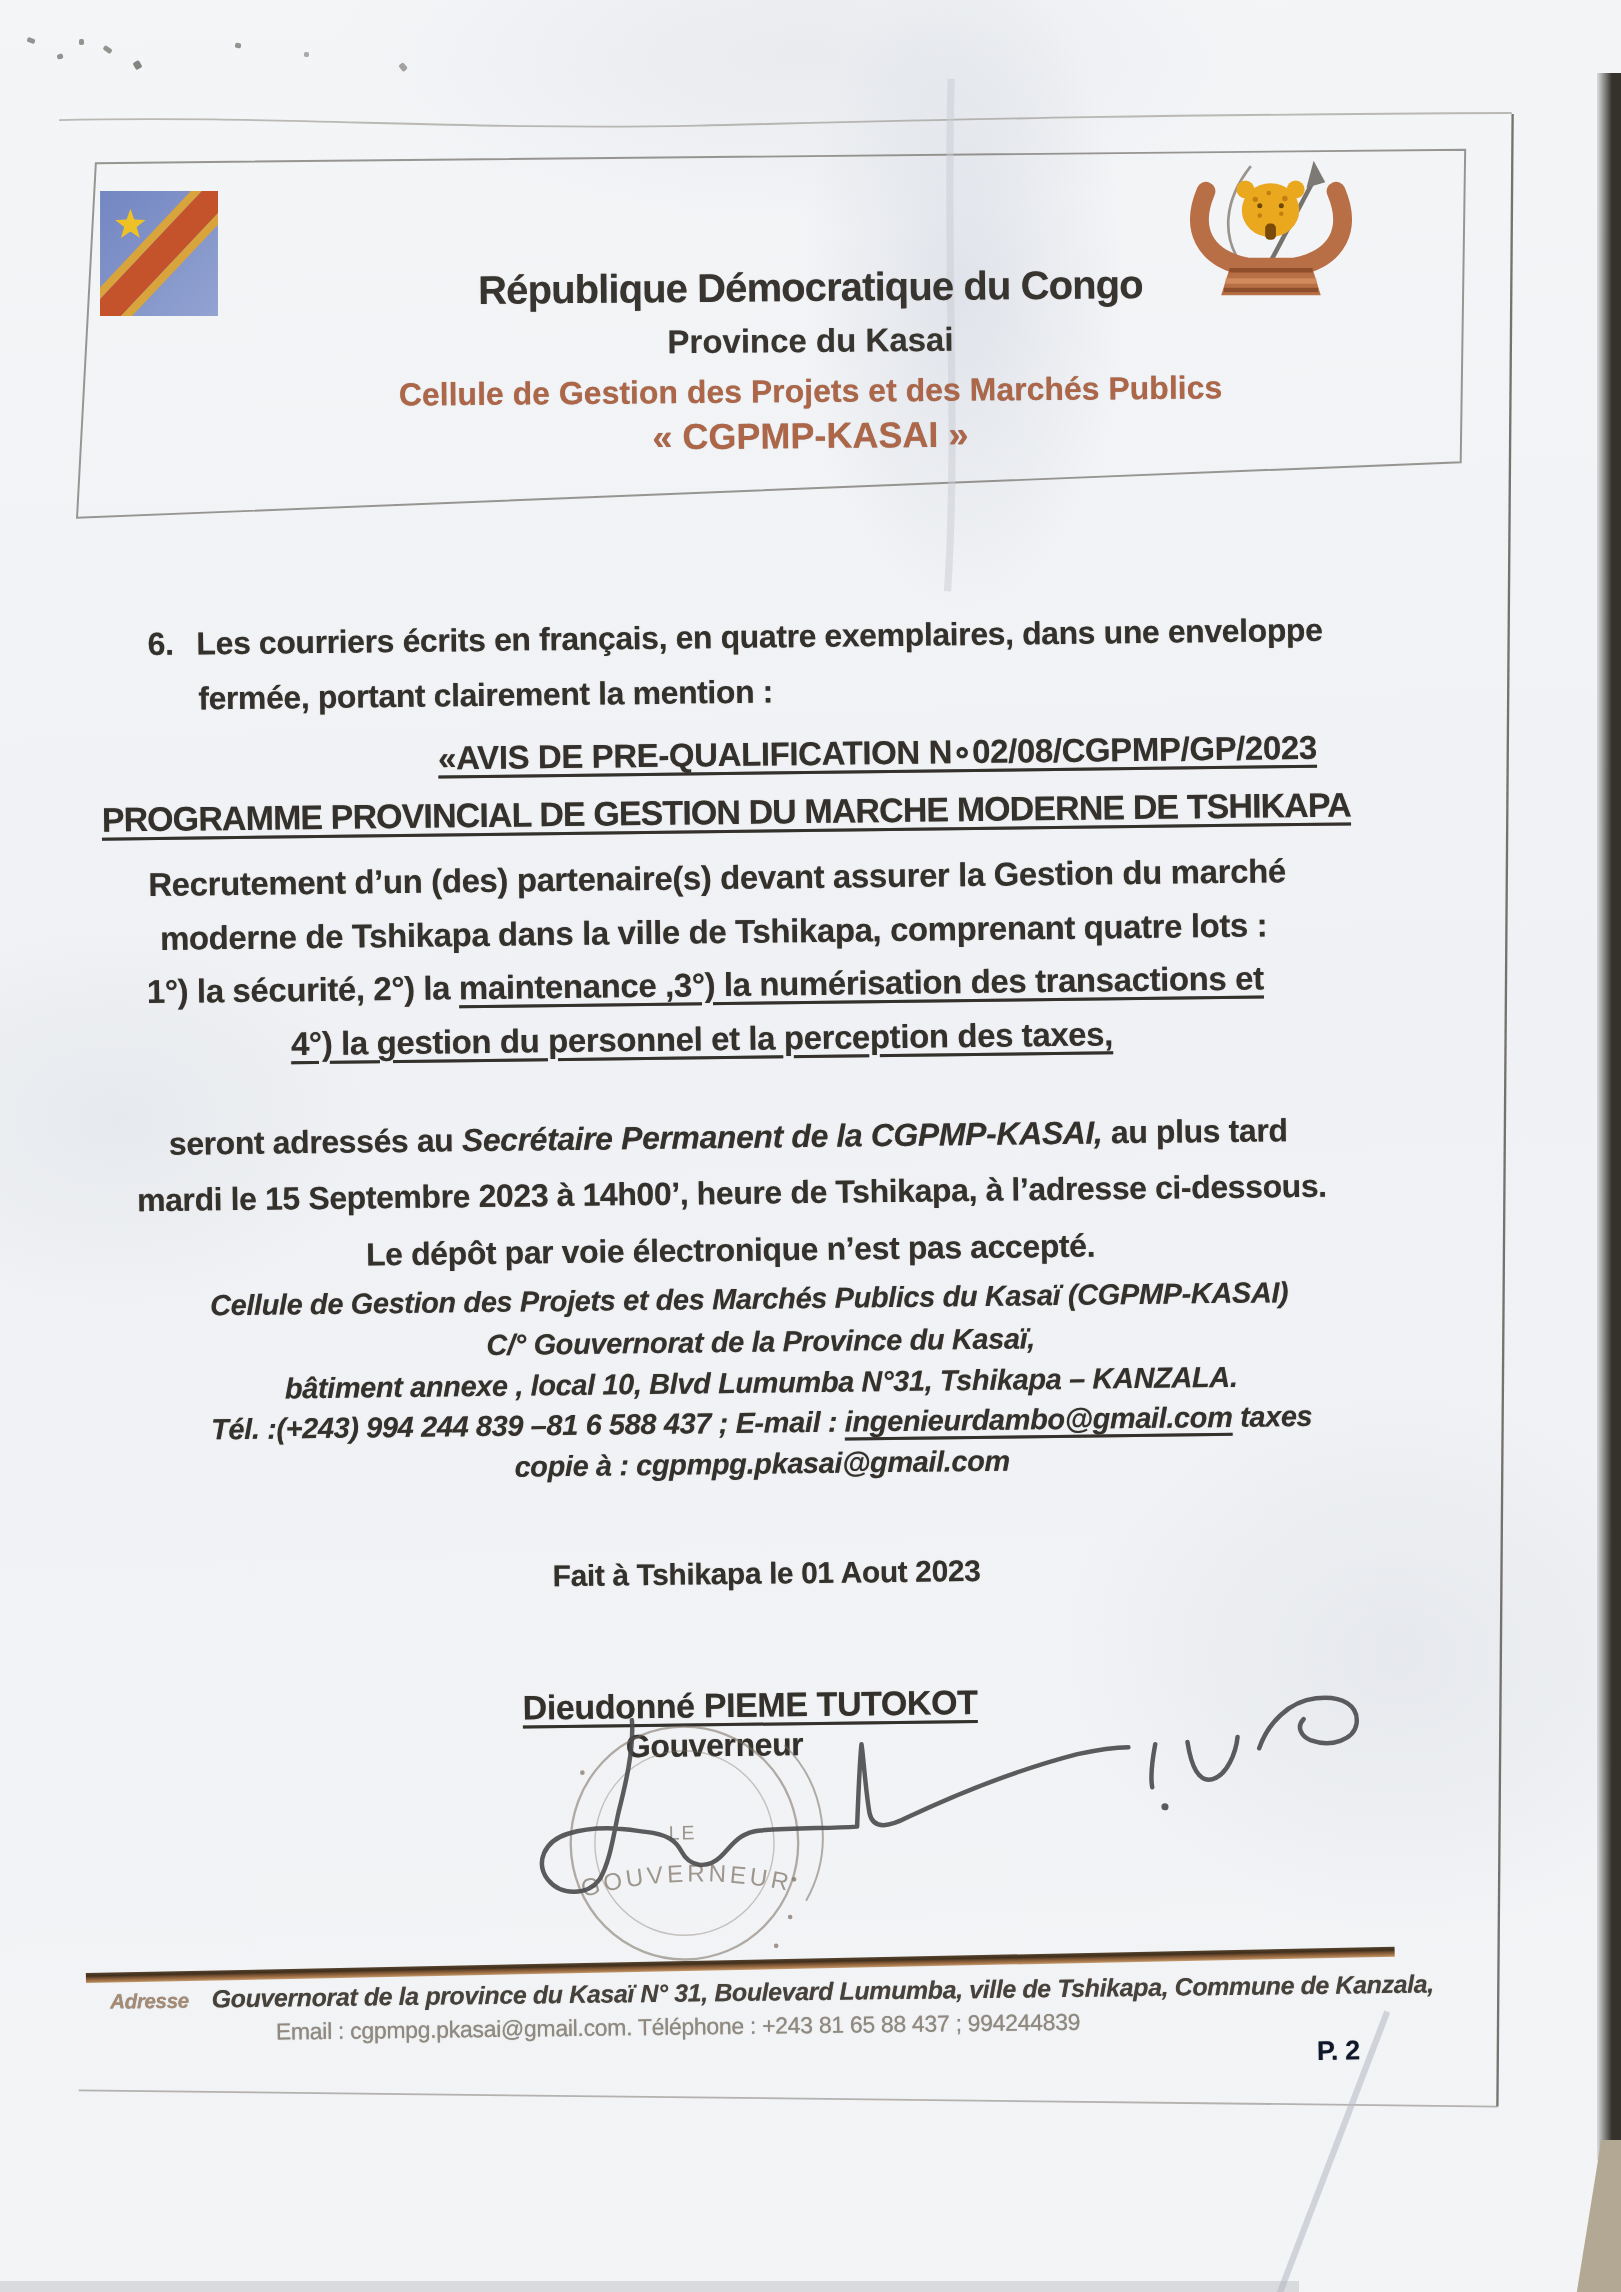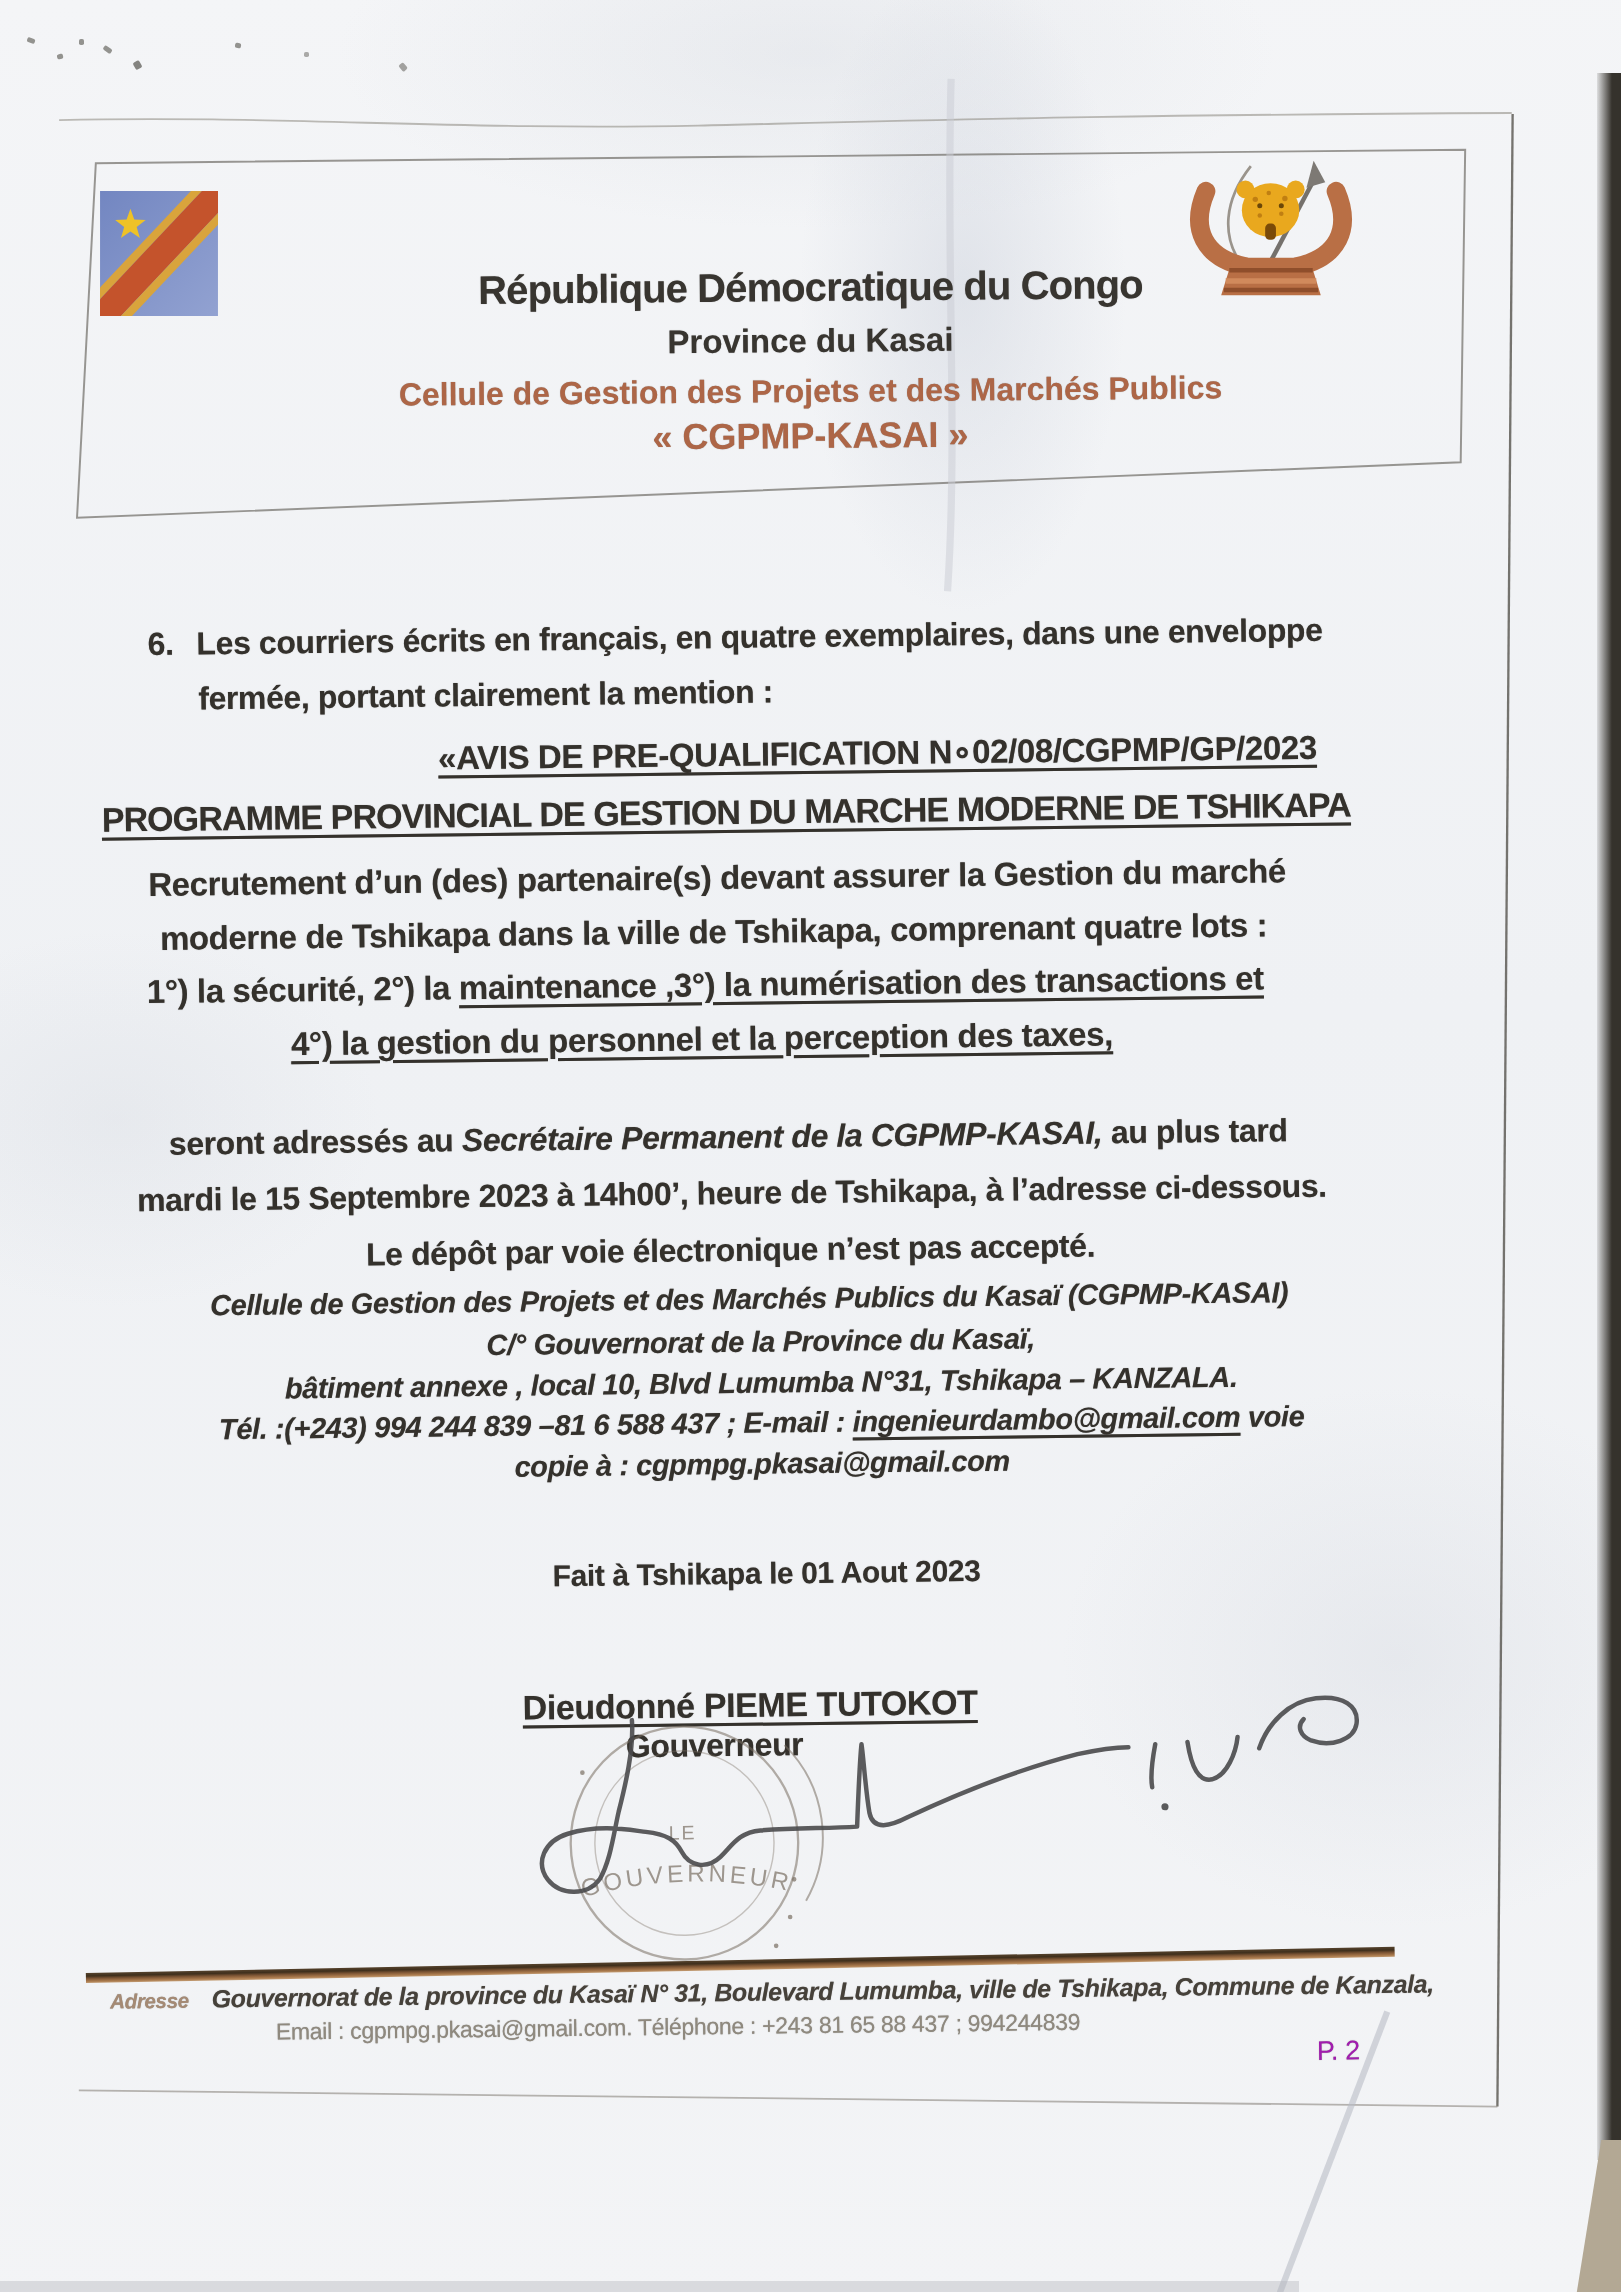--- a/index.html
+++ b/index.html
@@ -25,21 +25,21 @@
   .dl3{font-weight:700;}
   .addr{font-size:29px;font-weight:700;font-style:italic;}
   .date{font-size:30px;font-weight:600;}
   .signame{font-size:34px;font-weight:700;}
   .sigrole{font-size:32px;font-weight:600;}
   .hl{position:absolute;left:358px;width:905px;text-align:center;white-space:nowrap;
       text-shadow:0 0 0.9px rgba(52,49,44,.45);}
   .f1{font-size:25px;font-weight:700;font-style:italic;color:#46413a;}
   .f1 .lbl{font-size:20.6px;color:#a58a74;font-weight:600;font-style:italic;margin-right:23px;}
   .f2{font-size:23px;font-weight:500;color:#8f897e;letter-spacing:-0.3px;font-style:normal;}
-  .p2{font-size:27px;color:#a21caf;font-weight:400;}
+  .p2{font-size:27px;color:#0f172a;font-weight:700;}
   .speck{position:absolute;background:#5f5d58;opacity:.65;border-radius:1.8px;}
   .rule{position:absolute;left:76px;top:1959px;width:1309px;height:9.9px;transform:rotate(-0.45deg);
         background:linear-gradient(180deg,#55422c 0%,#3f2f1c 30%,#7b5434 55%,#a9794c 82%,#c29b72 100%);}
   .edgeband{position:absolute;left:1597px;top:73px;width:24px;height:2087px;
         background:linear-gradient(to right,rgba(60,58,54,.12),#35322c 62%);}
   .corner{position:absolute;left:1574px;top:2140px;width:47px;height:152px;background:#b3a894;
         clip-path:polygon(58% 0,100% 0,100% 100%,6% 100%);}
   .botstrip{position:absolute;left:0;top:2281px;width:1299px;height:11.6px;background:rgba(178,181,187,.4);}
 </style>
 </head>
@@ -137,21 +137,21 @@
     <div class="line c" style="top:1118px;transform:translateX(-82px);">
       <span style="font-weight:700;">seront</span><span> adressés au </span><span style="font-weight:700;font-style:italic;">Secrétaire Permanent de la CGPMP-KASAI,</span><span> au plus tard</span>
     </div>
     <div class="line c" style="top:1174px;transform:translateX(-79px);">mardi le 15 Septembre 2023 à 14h00’, heure de Tshikapa, à l’adresse ci-dessous.</div>
     <div class="line c dl3" style="top:1231px;transform:translateX(-81px);">Le dépôt par voie électronique n’est pas accepté.</div>
 
     <div class="line c addr" style="top:1282px;transform:translateX(-63px);">Cellule de Gestion des Projets et des Marchés Publics du Kasaï (CGPMP-KASAI)</div>
     <div class="line c addr" style="top:1325px;transform:translateX(-52px);">C/° Gouvernorat de la Province du Kasaï,</div>
     <div class="line c addr" style="top:1366px;transform:translateX(-52px);">bâtiment annexe , local 10, Blvd Lumumba N°31, Tshikapa – KANZALA.</div>
     <div class="line c addr" style="top:1406px;transform:translateX(-52px);">
-      <span>Tél. :(+243) 994 244 839 –81 6 588 437 ; E-mail : </span><span class="u">ingenieurdambo@gmail.com</span><span> voie</span>
+      <span>Tél. :(+243) 994 244 839 –81 6 588 437 ; E-mail : </span><span class="u">ingenieurdambo@gmail.com</span><span> taxes</span>
     </div>
     <div class="line c addr" style="top:1447px;transform:translateX(-52px);">copie à : cgpmpg.pkasai@gmail.com</div>
 
     <div class="line c date" style="top:1556px;transform:translateX(-49px);">Fait à Tshikapa le 01 Aout 2023</div>
     <div class="line c signame u" style="top:1685px;transform:translateX(-67px);">Dieudonné PIEME TUTOKOT</div>
     <div class="line c sigrole" style="top:1726px;transform:translateX(-103px);">Gouverneur</div>
 
     <svg class="abs" style="left:0;top:0;" width="1621" height="2293" viewBox="0 0 1810 2560">
       <g stroke="#7a6f63" fill="none" opacity=".55">
         <ellipse cx="755" cy="2056" rx="127" ry="130" stroke-width="2.6"></ellipse>

